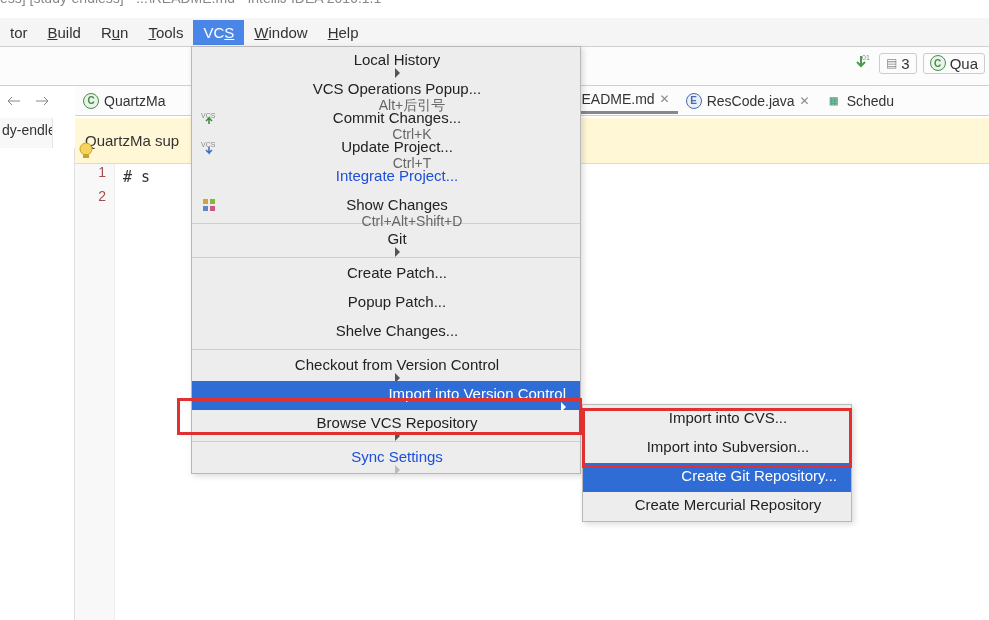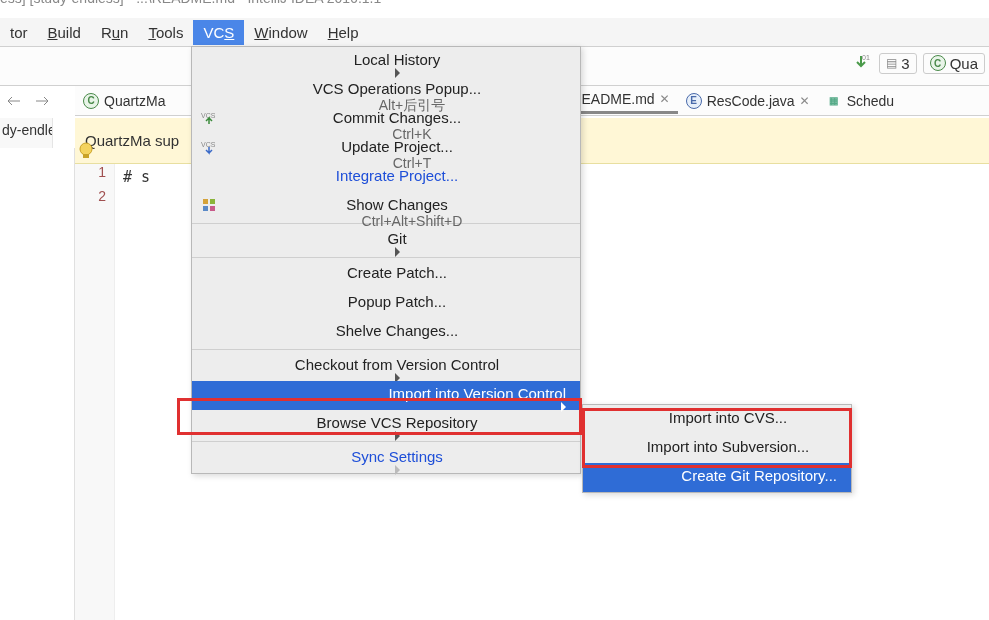--- a/index.html
+++ b/index.html
@@ -405,16 +405,19 @@
 <div class="dropdown" style="top:404px; left:582px; width:270px;">
   <div class="ditem">
     <span>Import into C<span class="underline">V</span>S...</span>
   </div>
   <div class="ditem">
     <span>Import into <span class="underline">S</span>ubversion...</span>
   </div>
   <div class="ditem highlight">
     <span>Create <span class="underline">G</span>it Repository...</span>
   </div>
+  <div class="ditem">
+    <span>Create Mercurial Repository</span>
+  </div>
 </div>
 
 <div class="red-box" style="top:398px; left:177px; width:405px; height:37px;"></div>
 <div class="red-box" style="top:408px; left:582px; width:270px; height:60px;"></div>
 
 </body></html>

